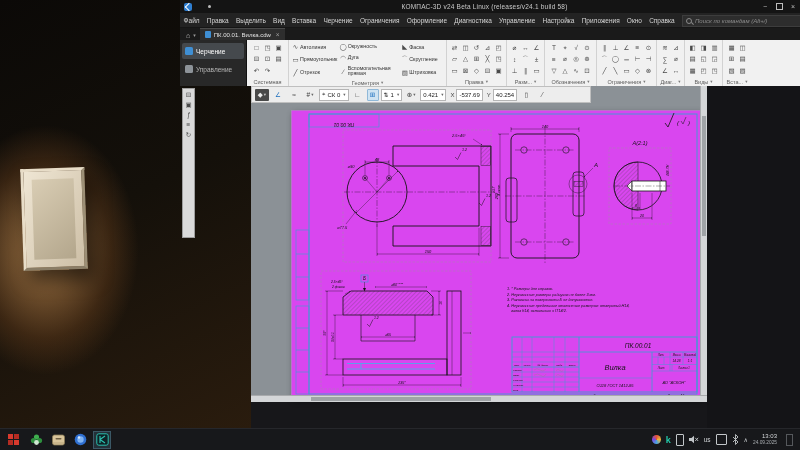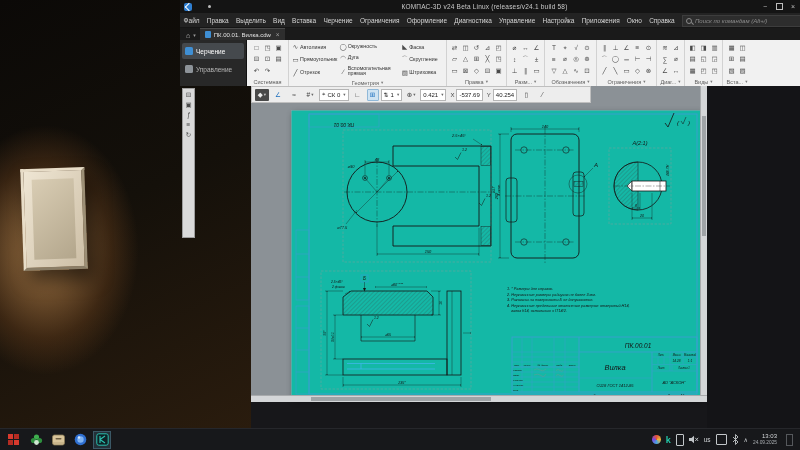--- a/index.html
+++ b/index.html
@@ -68,21 +68,21 @@
     display:flex;flex-direction:column;align-items:center;padding-top:2px;gap:3px;}
   .railic{font-size:6.5px;color:#4a4a4a;line-height:7px;}
   
   #canvas{left:251px;top:86px;width:456px;height:316px;background:#8b9196;}
   #vscroll{right:0;top:0;width:6px;height:100%;background:#d4d6d8;border-left:1px solid #a8aaac;}
   #vthumb{left:1px;top:30px;width:4px;height:120px;background:#9fa3a6;}
   #hscroll{left:0;bottom:0;height:6px;width:100%;background:#d4d6d8;border-top:1px solid #a8aaac;}
   #hthumb{left:60px;top:1px;height:4px;width:180px;background:#9fa3a6;}
   #dark-right{left:707px;top:86px;width:93px;height:342px;background:#141417;}
   #dark-bottom{left:251px;top:402px;width:456px;height:26px;background:#17171a;}
-  #sheet{left:40px;top:24px;width:410px;height:288px;background:#14b8a6;box-shadow:2px 3px 6px rgba(0,0,0,.45);}
+  #sheet{left:40px;top:24px;width:410px;height:288px;background:#d946ef;box-shadow:2px 3px 6px rgba(0,0,0,.45);}
   
   .dt{font-family:"Liberation Sans",sans-serif;font-style:italic;fill:#141414;text-anchor:middle;}
   .dts{font-family:"Liberation Sans",sans-serif;font-style:italic;fill:#141414;text-anchor:start;}
   
   #taskbar{left:0;top:428px;width:800px;height:22px;background:#17181b;display:flex;align-items:center;border-top:1px solid #26272b;box-sizing:border-box;}
   .tbicon{width:16px;height:16px;margin-left:6px;display:flex;align-items:center;justify-content:center;flex:none;}
   .tbicon.active{background:#243038;outline:1px solid #3b5866;}
   #tray{margin-left:auto;display:flex;align-items:center;gap:5px;padding-right:4px;}
   .trayic{font-size:7px;color:#c3c7ca;display:flex;align-items:center;justify-content:center;}
   #kde-k{color:#23c8a8;font-size:9px;font-weight:bold;}

